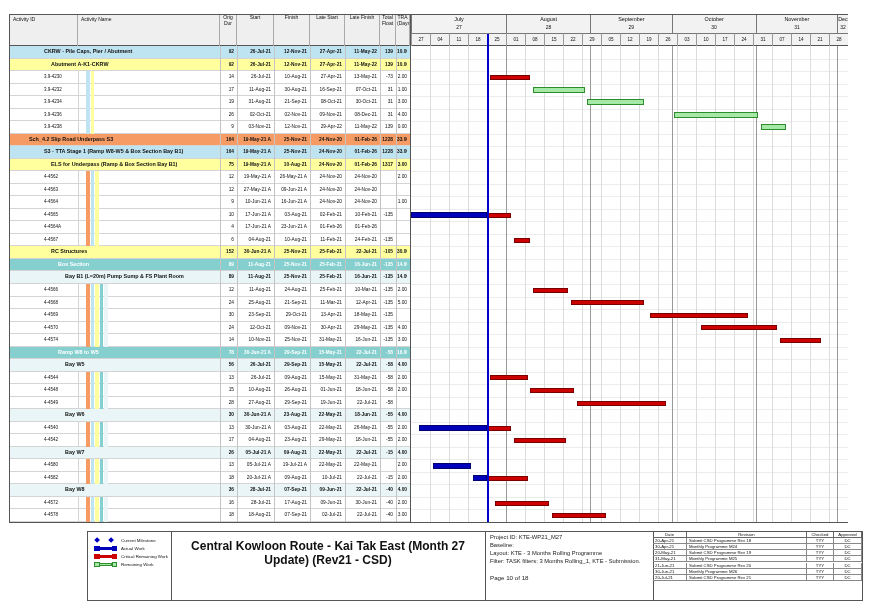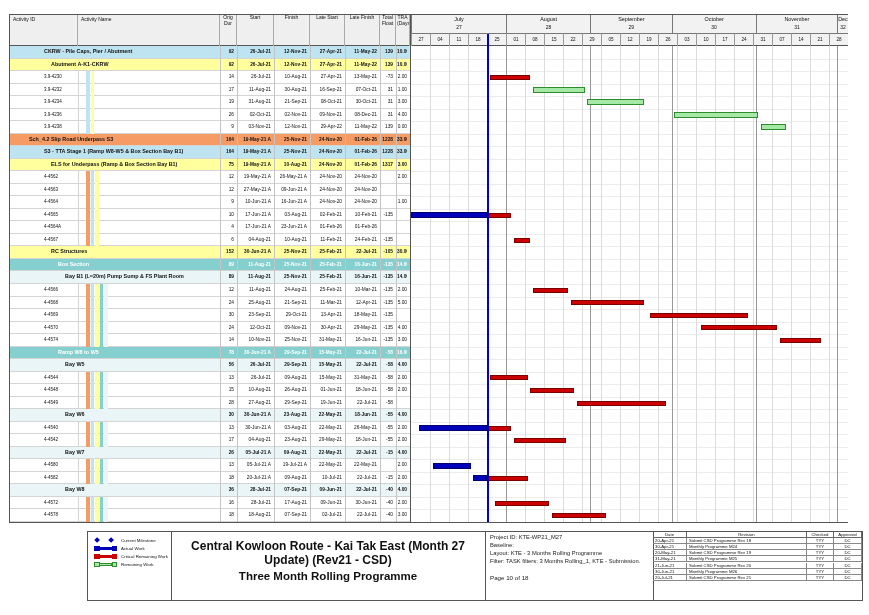--- a/index.html
+++ b/index.html
@@ -739,21 +739,20 @@
         <div style="left: 0px; top: 29px; width: 83px; height: 8px; position: absolute;">
           <div style="left: 6px; top: 0.5px; width: 5.5px; height: 5.5px; background: rgb(166, 232, 166); border: 1px solid rgb(46, 139, 46); position: absolute;"></div>
           <div style="left: 11px; top: 1.8px; width: 13px; height: 3px; background: rgb(166, 232, 166); border: 1px solid rgb(46, 139, 46); position: absolute;"></div>
           <div style="left: 23.5px; top: 0.5px; width: 5.5px; height: 5.5px; background: rgb(166, 232, 166); border: 1px solid rgb(46, 139, 46); position: absolute;"></div>
           <div style="left: 33px; top: 1px; width: 50px; height: 7px; font-size: 4.4px; color: rgb(17, 17, 17); white-space: nowrap; overflow: hidden; position: absolute;">Remaining Work</div>
         </div>
       </div>
     <div class="fdiv" style="left:83px"></div>
     <div id="title-box">
       <div class="t1">Central Kowloon Route - Kai Tak East (Month 27 Update) (Rev21 - CSD)</div>
-      <div class="t2">Three Month Rolling Programme</div>
     </div>
     <div class="fdiv" style="left:397px"></div>
     <div id="info-box">
       <div class="info-line" style="top:2px">Project ID: KTE-WP21_M27</div>
       <div class="info-line" style="top:10px">Baseline:</div>
       <div class="info-line" style="top:18px">Layout: KTE - 3 Months Rolling Programme</div>
       <div class="info-line" style="top:26px">Filter: TASK filters: 3 Months Rolling_1, KTE - Submission.</div>
       <div class="info-line" style="top:42px; font-size:6.2px">Page 10 of 18</div>
     </div>
     <div class="fdiv" style="left:565px"></div>

